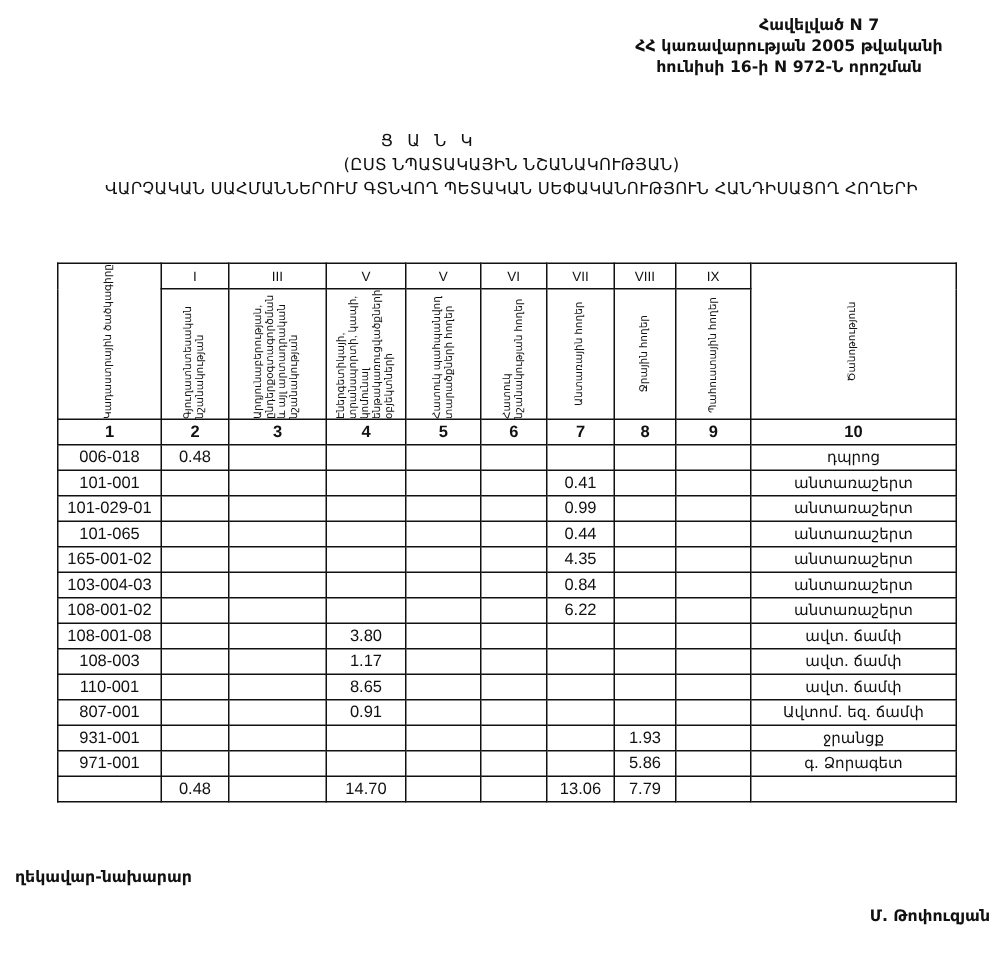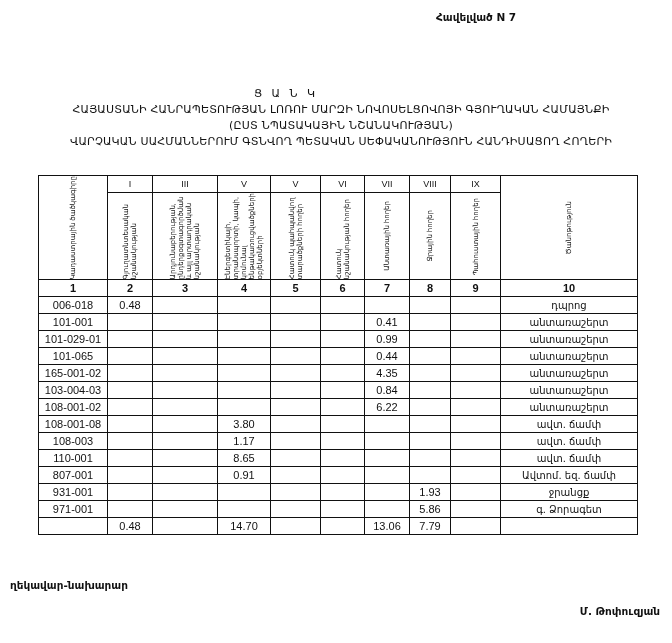--- a/index.html
+++ b/index.html
@@ -1,42 +1,43 @@
 <!DOCTYPE html>
 <html><head>
 <meta charset="utf-8">
 <style>
   html, body { margin:0; padding:0; background:#ffffff; }
   body { width:672px; height:643px; position:relative; overflow:hidden; color:#111; font-family:"DejaVu Sans", sans-serif; }
-  .appendix { position:absolute; top:10px; right:16px; width:260px; font-size:10.5px; line-height:14px; font-weight:bold; }
+  .appendix { position:absolute; top:10px; right:16px; width:260px; text-align:center; font-size:10.5px; line-height:14px; font-weight:bold; }
   .appendix div:first-child { margin-left:40px; }
   .list-title { position:absolute; top:87px; left:0; width:572px; text-align:center; font-size:11px; letter-spacing:3px; }
   .main-title { position:absolute; top:102px; left:10px; width:662px; text-align:center; font-size:11px; line-height:16px; letter-spacing:0.2px; }
   table.grid { position:absolute; left:38px; top:175px; border-collapse:collapse; font-family:"Liberation Sans", sans-serif; font-size:11px; }
   table.grid td { border:1px solid #111; padding:0; text-align:center; vertical-align:middle; height:16px; }
   td.roman { height:10px; font-size:9px; border-bottom:1px dashed #333; }
   td.vhead { height:118px; position:relative; }
   td.vhead span { display:block; writing-mode:vertical-rl; transform:rotate(180deg); font-size:7px; line-height:8px; margin:auto; text-align:left; max-height:112px; overflow:hidden; }
   td.col1head { height:129px; }
   td.num { height:14px; font-size:11px; font-weight:bold; border-bottom:2px solid #111; }
   td.note { text-align:left; padding-left:2px; font-size:10px; font-family:"DejaVu Sans", sans-serif; }
   .sign-left { position:absolute; left:10px; top:579px; font-size:10.5px; line-height:13px; font-weight:bold; }
   .sign-right { position:absolute; right:12px; top:605px; font-size:10.5px; font-weight:bold; }
 </style>
 </head>
 <body>
 
 <div class="appendix">
   <div>Հավելված N 7</div>
+  <div>ՀՀ կառավարության 2005 թվականի</div>
+  <div>հունիսի 16-ի N 972-Ն որոշման</div>
 </div>
 
 <div class="list-title">Ց Ա Ն Կ</div>
 
 <div class="main-title">
-  <div>ՀԱՅԱՍՏԱՆԻ ՀԱՆՐԱՊԵՏՈՒԹՅԱՆ ԼՈՌՈՒ ՄԱՐԶԻ ՆՈՎՈՍԵԼՑՈՎՈՅԻ ԳՅՈՒՂԱԿԱՆ ՀԱՄԱՅՆՔԻ</div>
   <div>(ԸՍՏ ՆՊԱՏԱԿԱՅԻՆ ՆՇԱՆԱԿՈՒԹՅԱՆ)</div>
   <div>ՎԱՐՉԱԿԱՆ ՍԱՀՄԱՆՆԵՐՈՒՄ ԳՏՆՎՈՂ ՊԵՏԱԿԱՆ ՍԵՓԱԿԱՆՈՒԹՅՈՒՆ ՀԱՆԴԻՍԱՑՈՂ ՀՈՂԵՐԻ</div>
 </div>
 
 <table class="grid">
   <colgroup>
     <col style="width:69px">
       <col style="width:45px">
       <col style="width:65px">
       <col style="width:53px">

